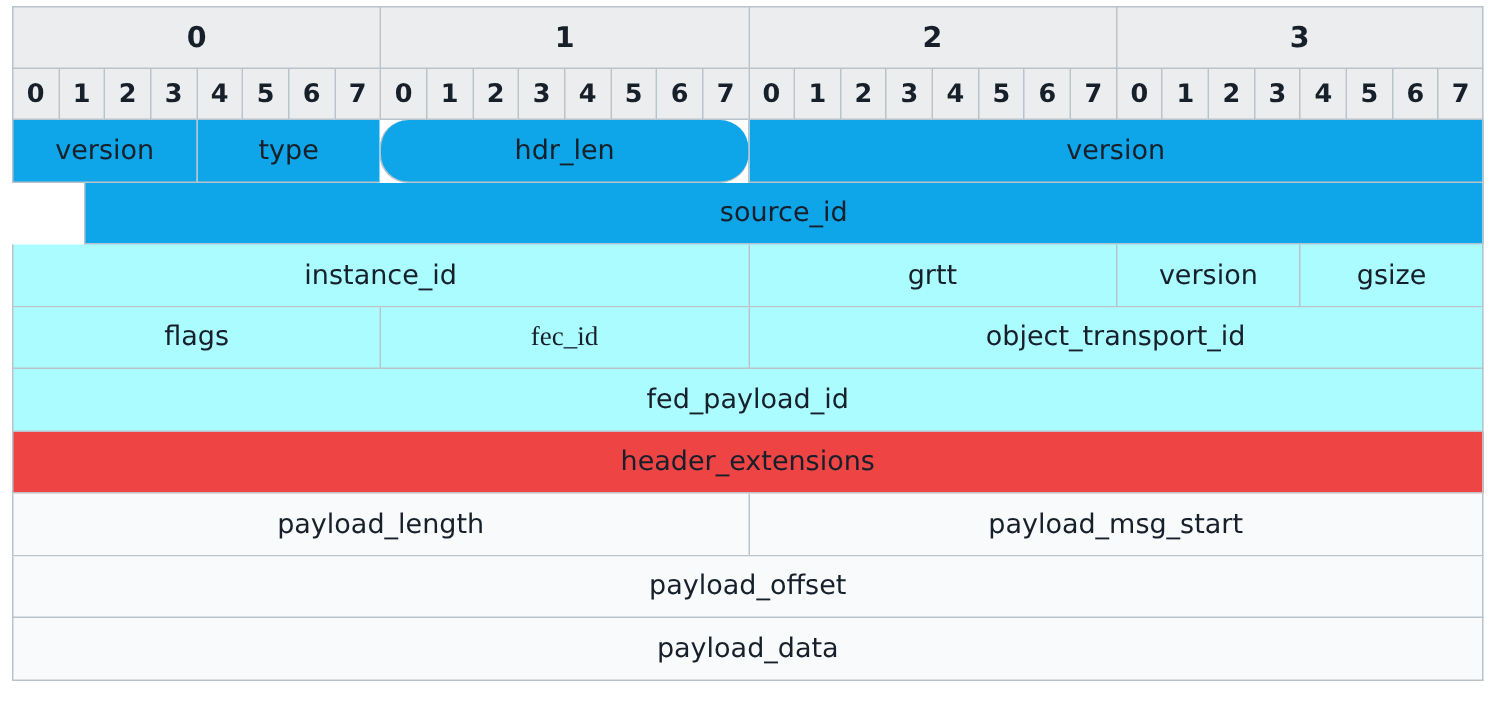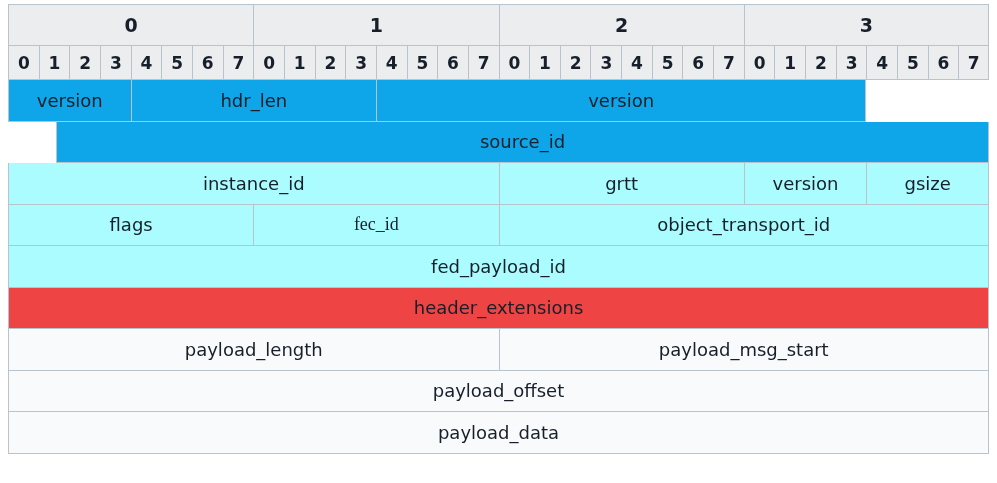--- a/index.html
+++ b/index.html
@@ -117,21 +117,22 @@
       <div class="cell" style="width: 3.125%;">3</div>
       <div class="cell" style="width: 3.125%;">4</div>
       <div class="cell" style="width: 3.125%;">5</div>
       <div class="cell" style="width: 3.125%;">6</div>
       <div class="cell" style="width: 3.125%;">7</div>
     </div>
 
   <div id="field-rows">
       <div class="grid-row field-row">
         <div class="cell c-dark" style="width: 12.5%;">version</div>
-        <div class="cell c-dark" style="width: 25%;">hdr_len</div>
+        <div class="cell c-dark" style="width: 12.5%;">type</div>
+        <div class="cell c-dark" style="width: 25%; border-radius: 19px;">hdr_len</div>
         <div class="cell c-dark" style="width: 50%;">version</div>
       </div>
       <div class="grid-row field-row">
         <div class="cell c-dark" style="width: 100%; margin-left: 48px;">source_id</div>
       </div>
       <div class="grid-row field-row">
         <div class="cell c-light" style="width: 50%;">instance_id</div>
         <div class="cell c-light" style="width: 25%;">grtt</div>
         <div class="cell c-light" style="width: 12.5%;">version</div>
         <div class="cell c-light" style="width: 12.5%;">gsize</div>

